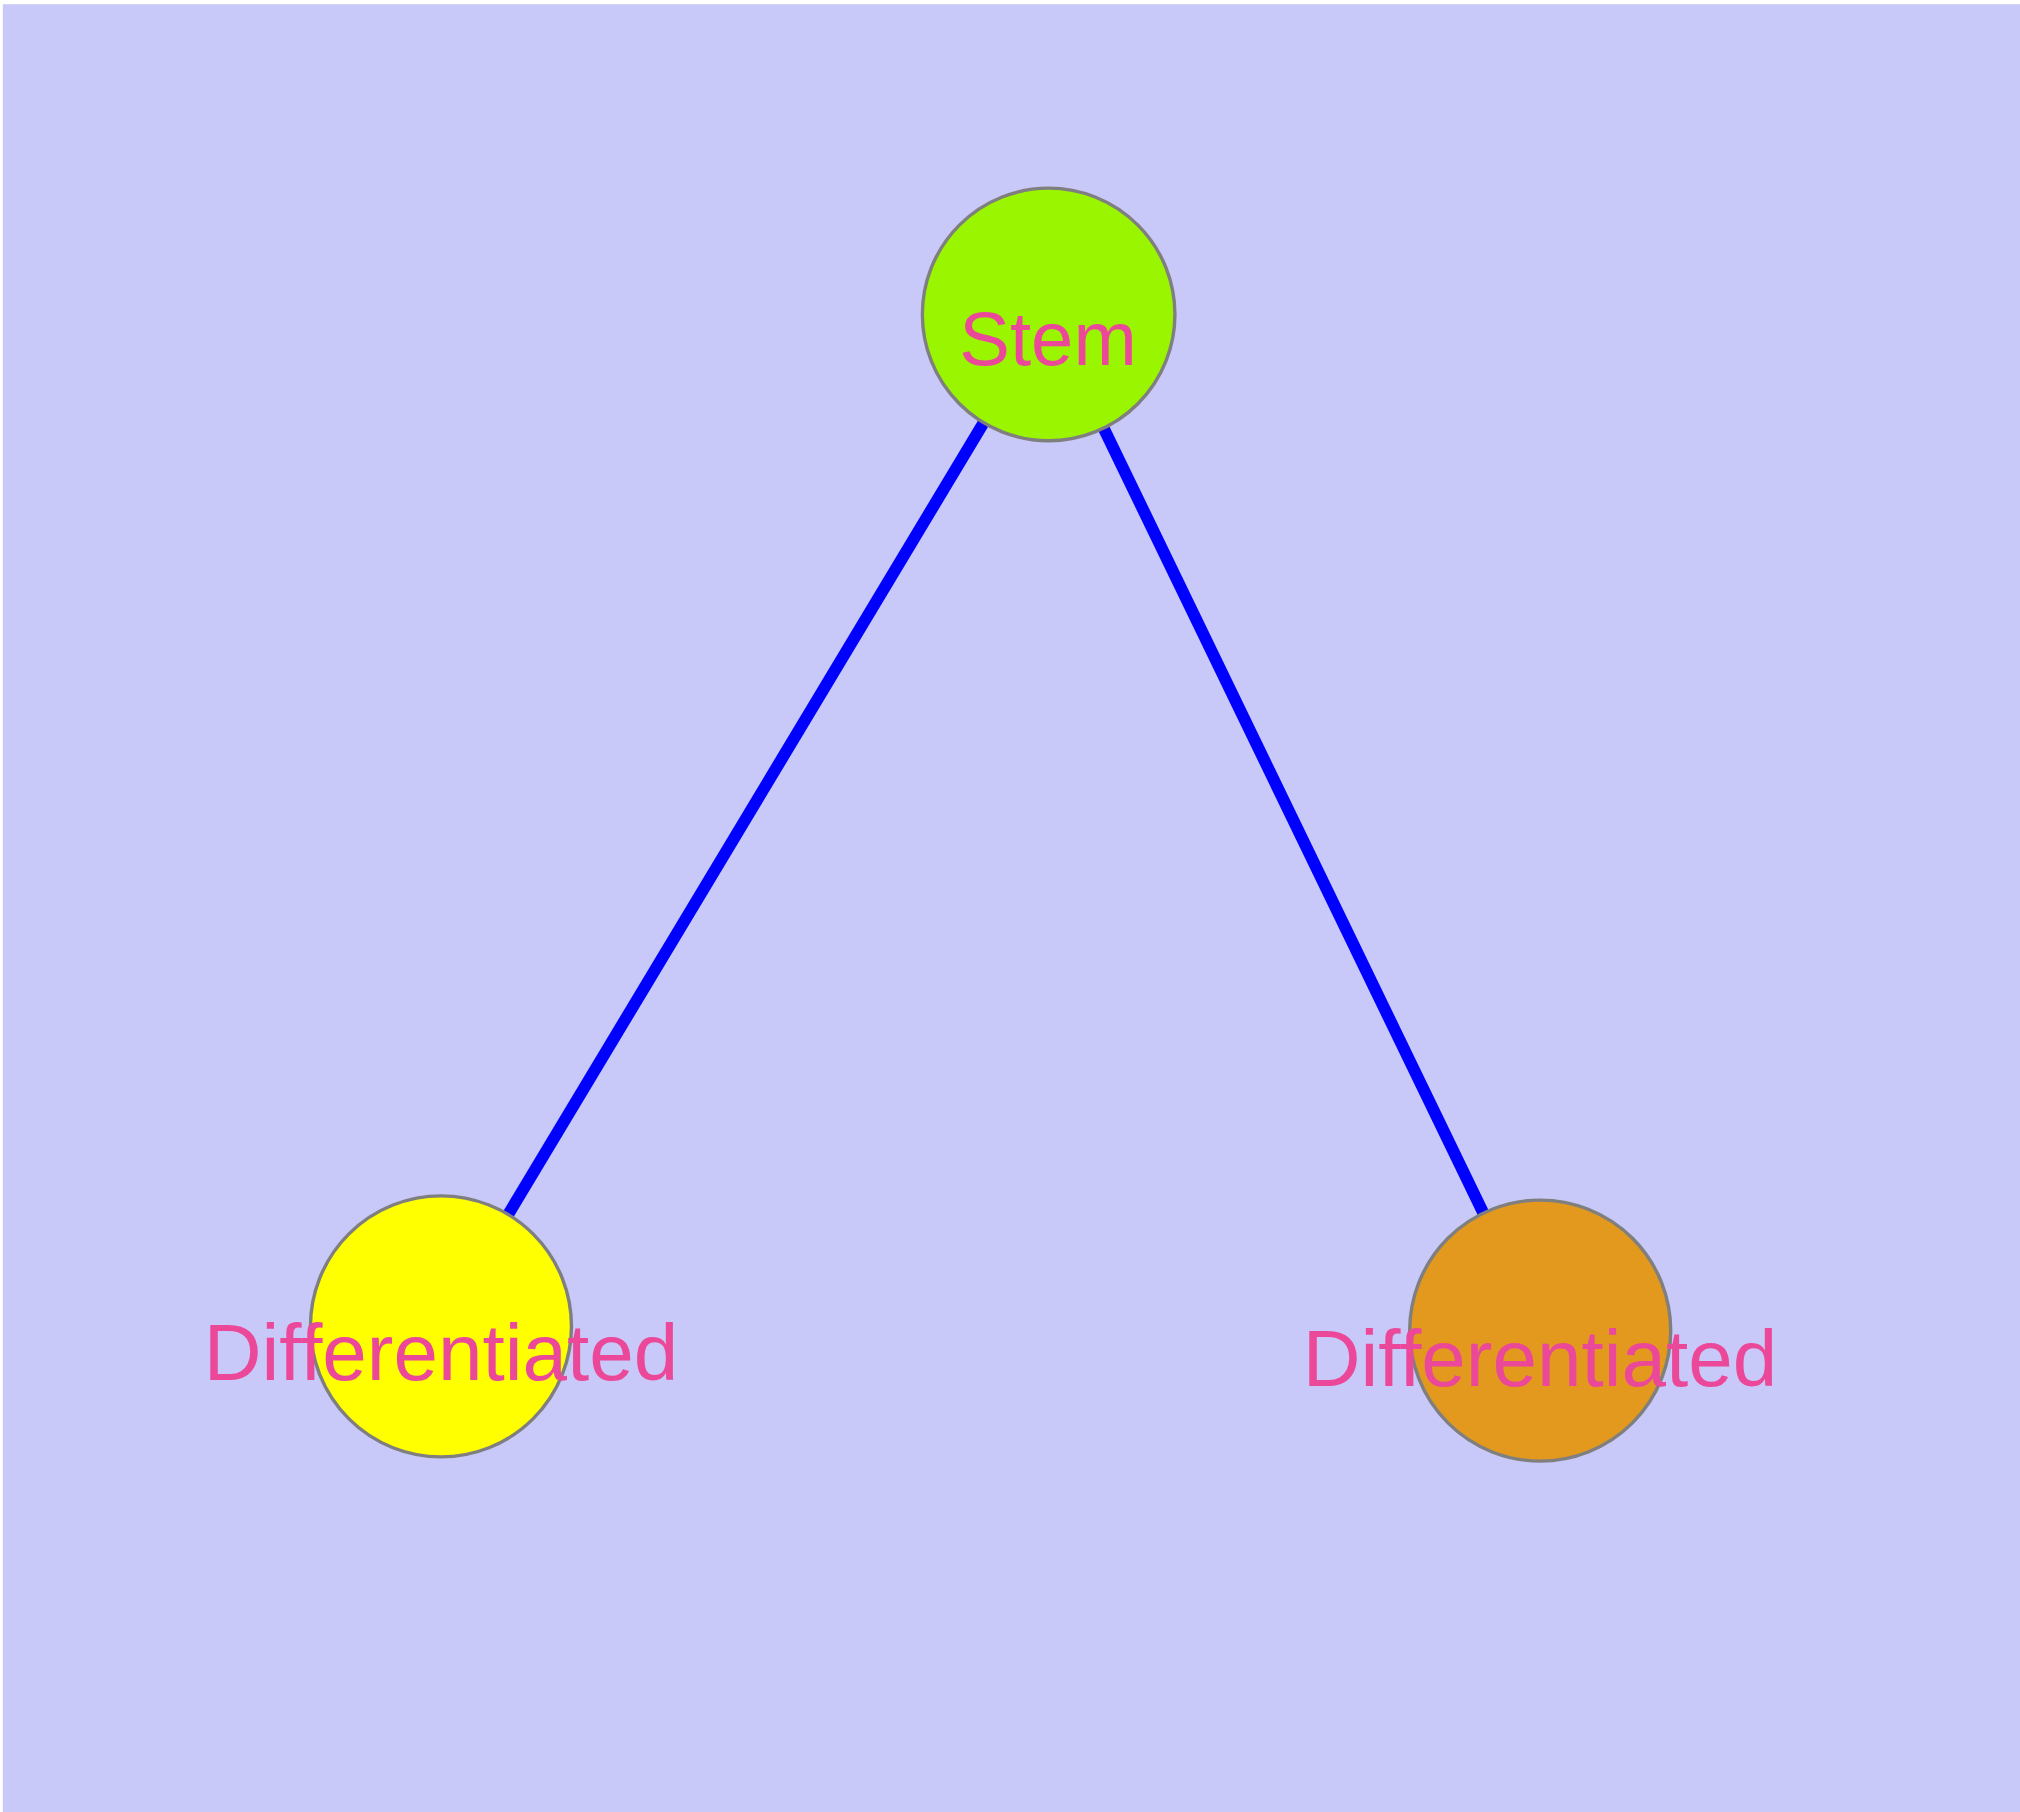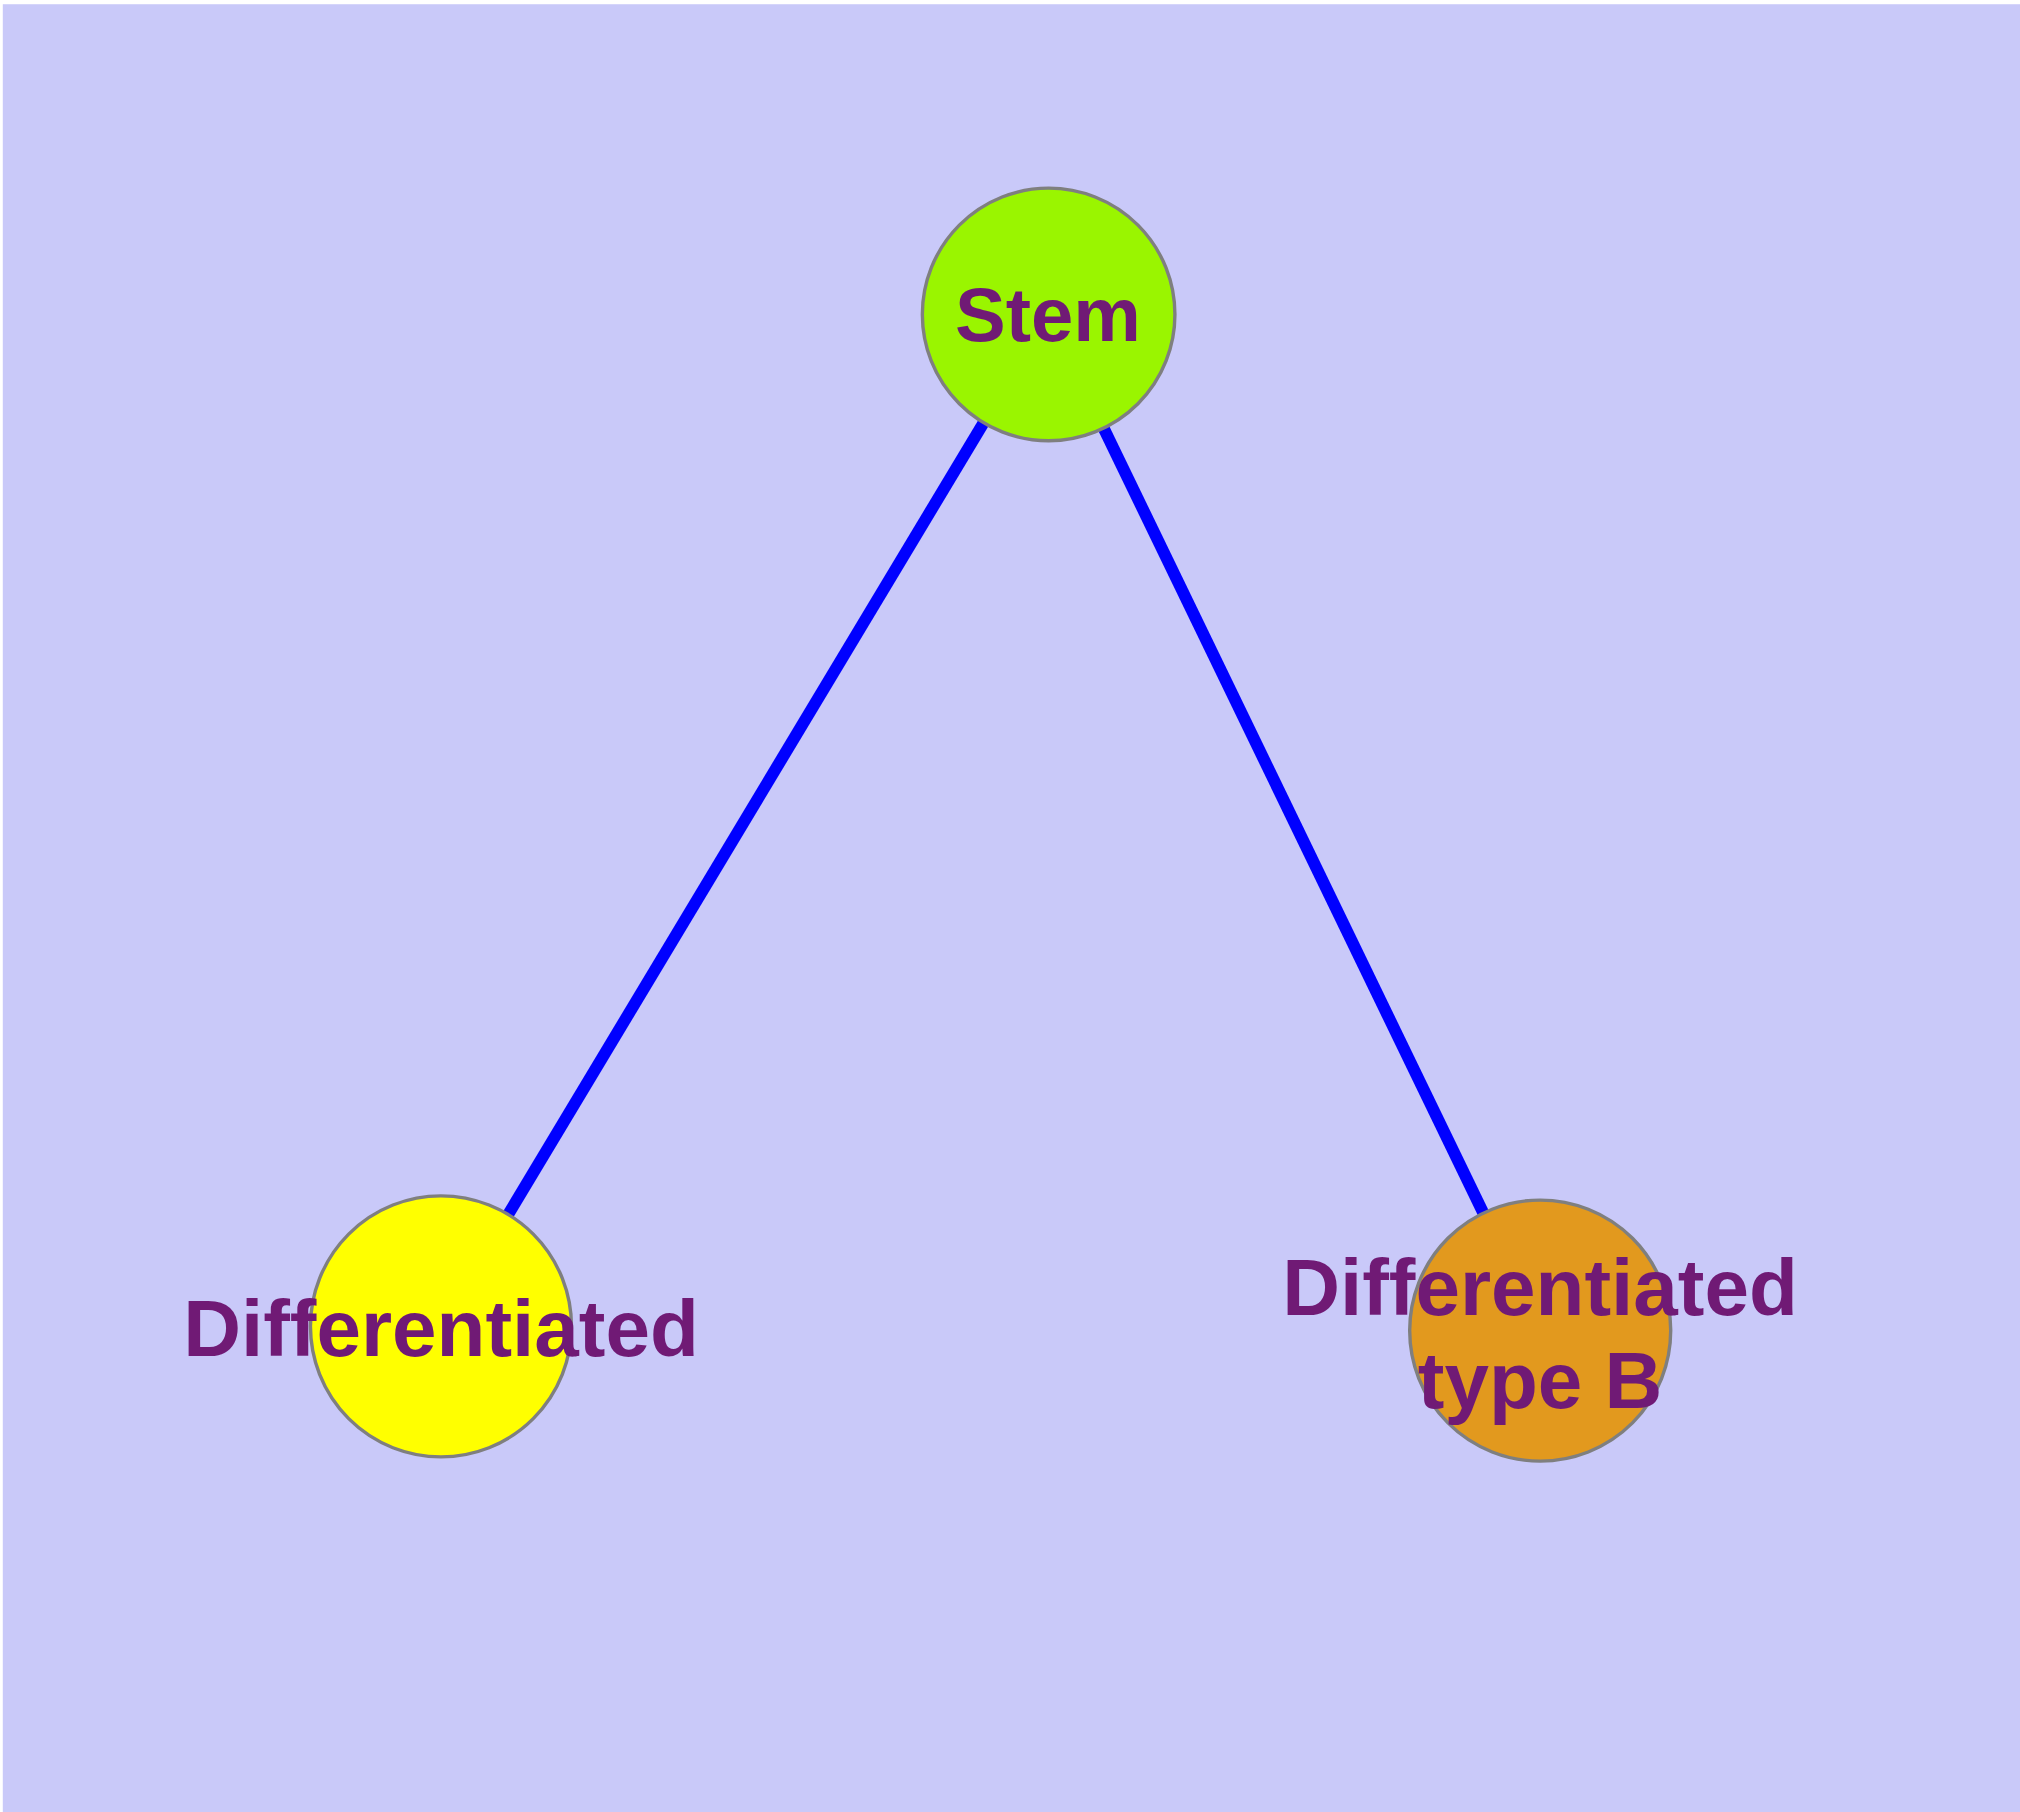--- a/index.html
+++ b/index.html
@@ -28,24 +28,25 @@
     stroke-width: 14px;
     stroke-linecap: butt;
   }
   .node-circle {
     stroke-width: 4px;
   }
   .node-label {
     position: absolute;
     transform: translate(-50%, -50%);
     text-align: center;
-    font-weight: bold;
-    color: #701a75;
+    font-weight: normal;
+    color: #ec4899;
     white-space: nowrap;
     z-index: 2;
+    margin-top: 24px;
   }
   .node-label .line {
     display: block;
   }
   #label-stem {
     left: 1048px;
     top: 314px;
     font-size: 76px;
     line-height: 85px;
   }
@@ -80,15 +81,14 @@
 <div class="node-label" id="label-stem">
   <span class="line">Stem</span>
 </div>
 
 <div class="node-label" id="label-type-a">
   <span class="line">Differentiated</span>
 </div>
 
 <div class="node-label" id="label-type-b">
   <span class="line">Differentiated</span>
-  <span class="line">type B</span>
 </div>
 
 
 </body></html>

